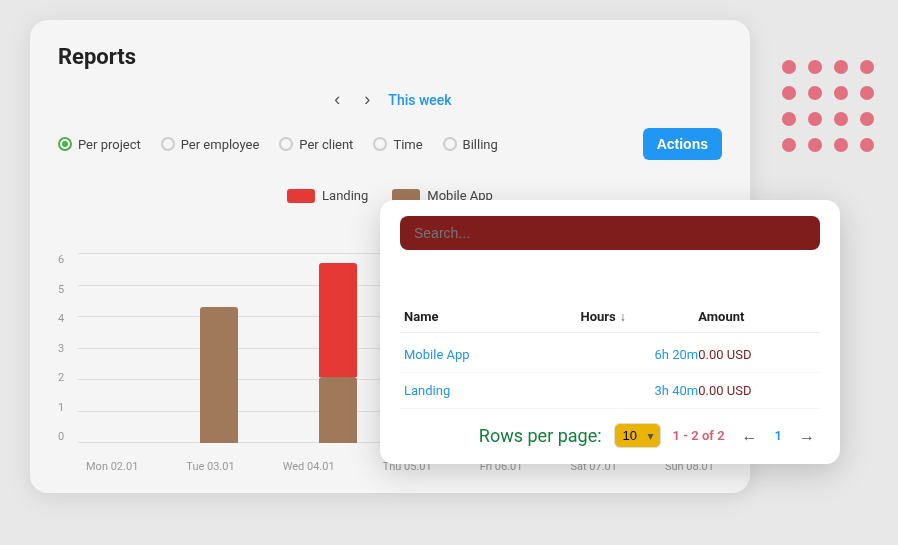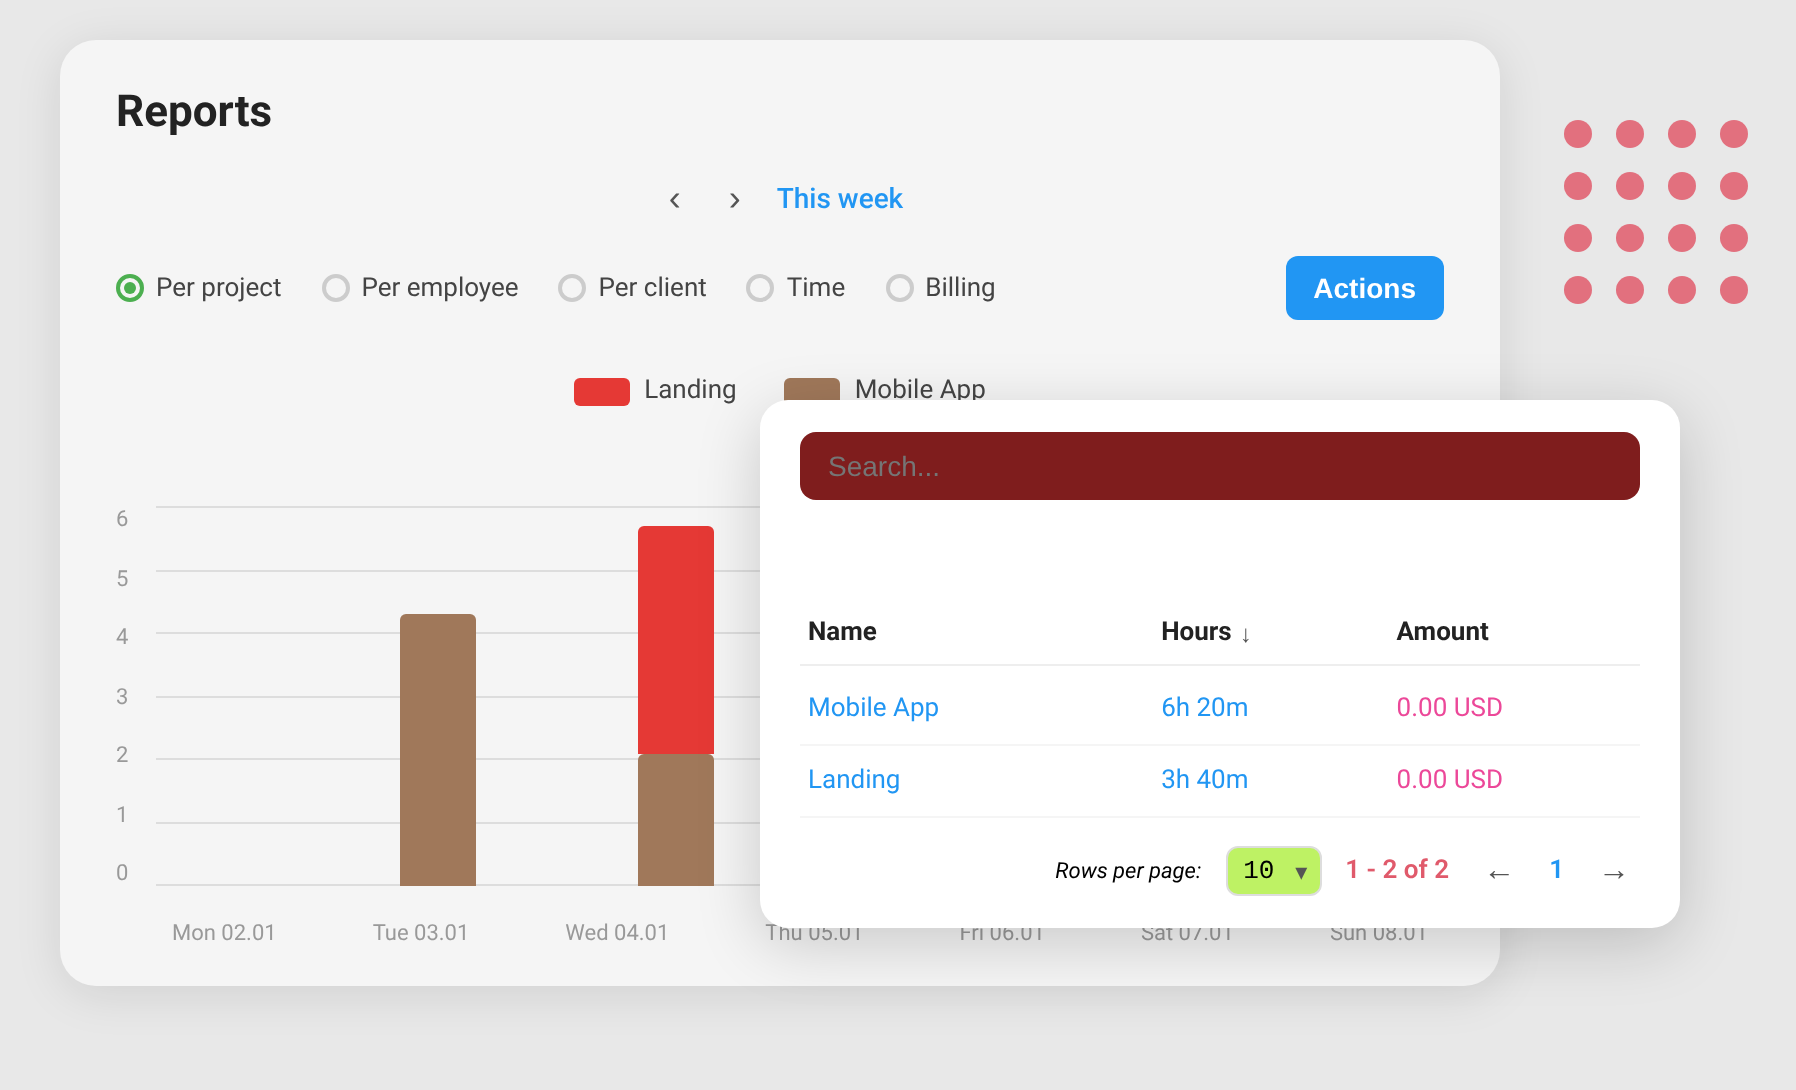--- a/index.html
+++ b/index.html
@@ -269,52 +269,51 @@
       padding: 10px 4px;
       border-bottom: 1px solid #f5f5f5;
     }
     .td-name {
       font-size: 13px;
       color: #2196f3;
     }
     .td-hours {
       font-size: 13px;
       color: #2196f3;
+      text-align: right;
     }
     .td-amount {
       font-size: 13px;
-      color: #ec4899;
+      color: #7f1d1d;
     }
 
     .pagination-row {
       display: flex;
       align-items: center;
       justify-content: flex-end;
       gap: 12px;
       margin-top: 14px;
       font-size: 13px;
       color: #555;
     }
     .rows-per-page-label {
-      color: #000000;
-      font-size: 11px;
-      font-style: italic;
+      color: #15803d;
+      font-size: 18px;
     }
     .rows-select {
       border: 1px solid #ddd;
       border-radius: 6px;
       padding: 4px 8px;
       font-size: 13px;
-      background: #bef264;
+      background: #eab308;
       cursor: pointer;
       appearance: none;
       -webkit-appearance: none;
       padding-right: 22px;
       position: relative;
-      font-family: Liberation Mono, monospace;
     }
     .select-wrapper {
       position: relative;
       display: inline-flex;
       align-items: center;
     }
     .select-wrapper::after {
       content: '▾';
       position: absolute;
       right: 7px;

